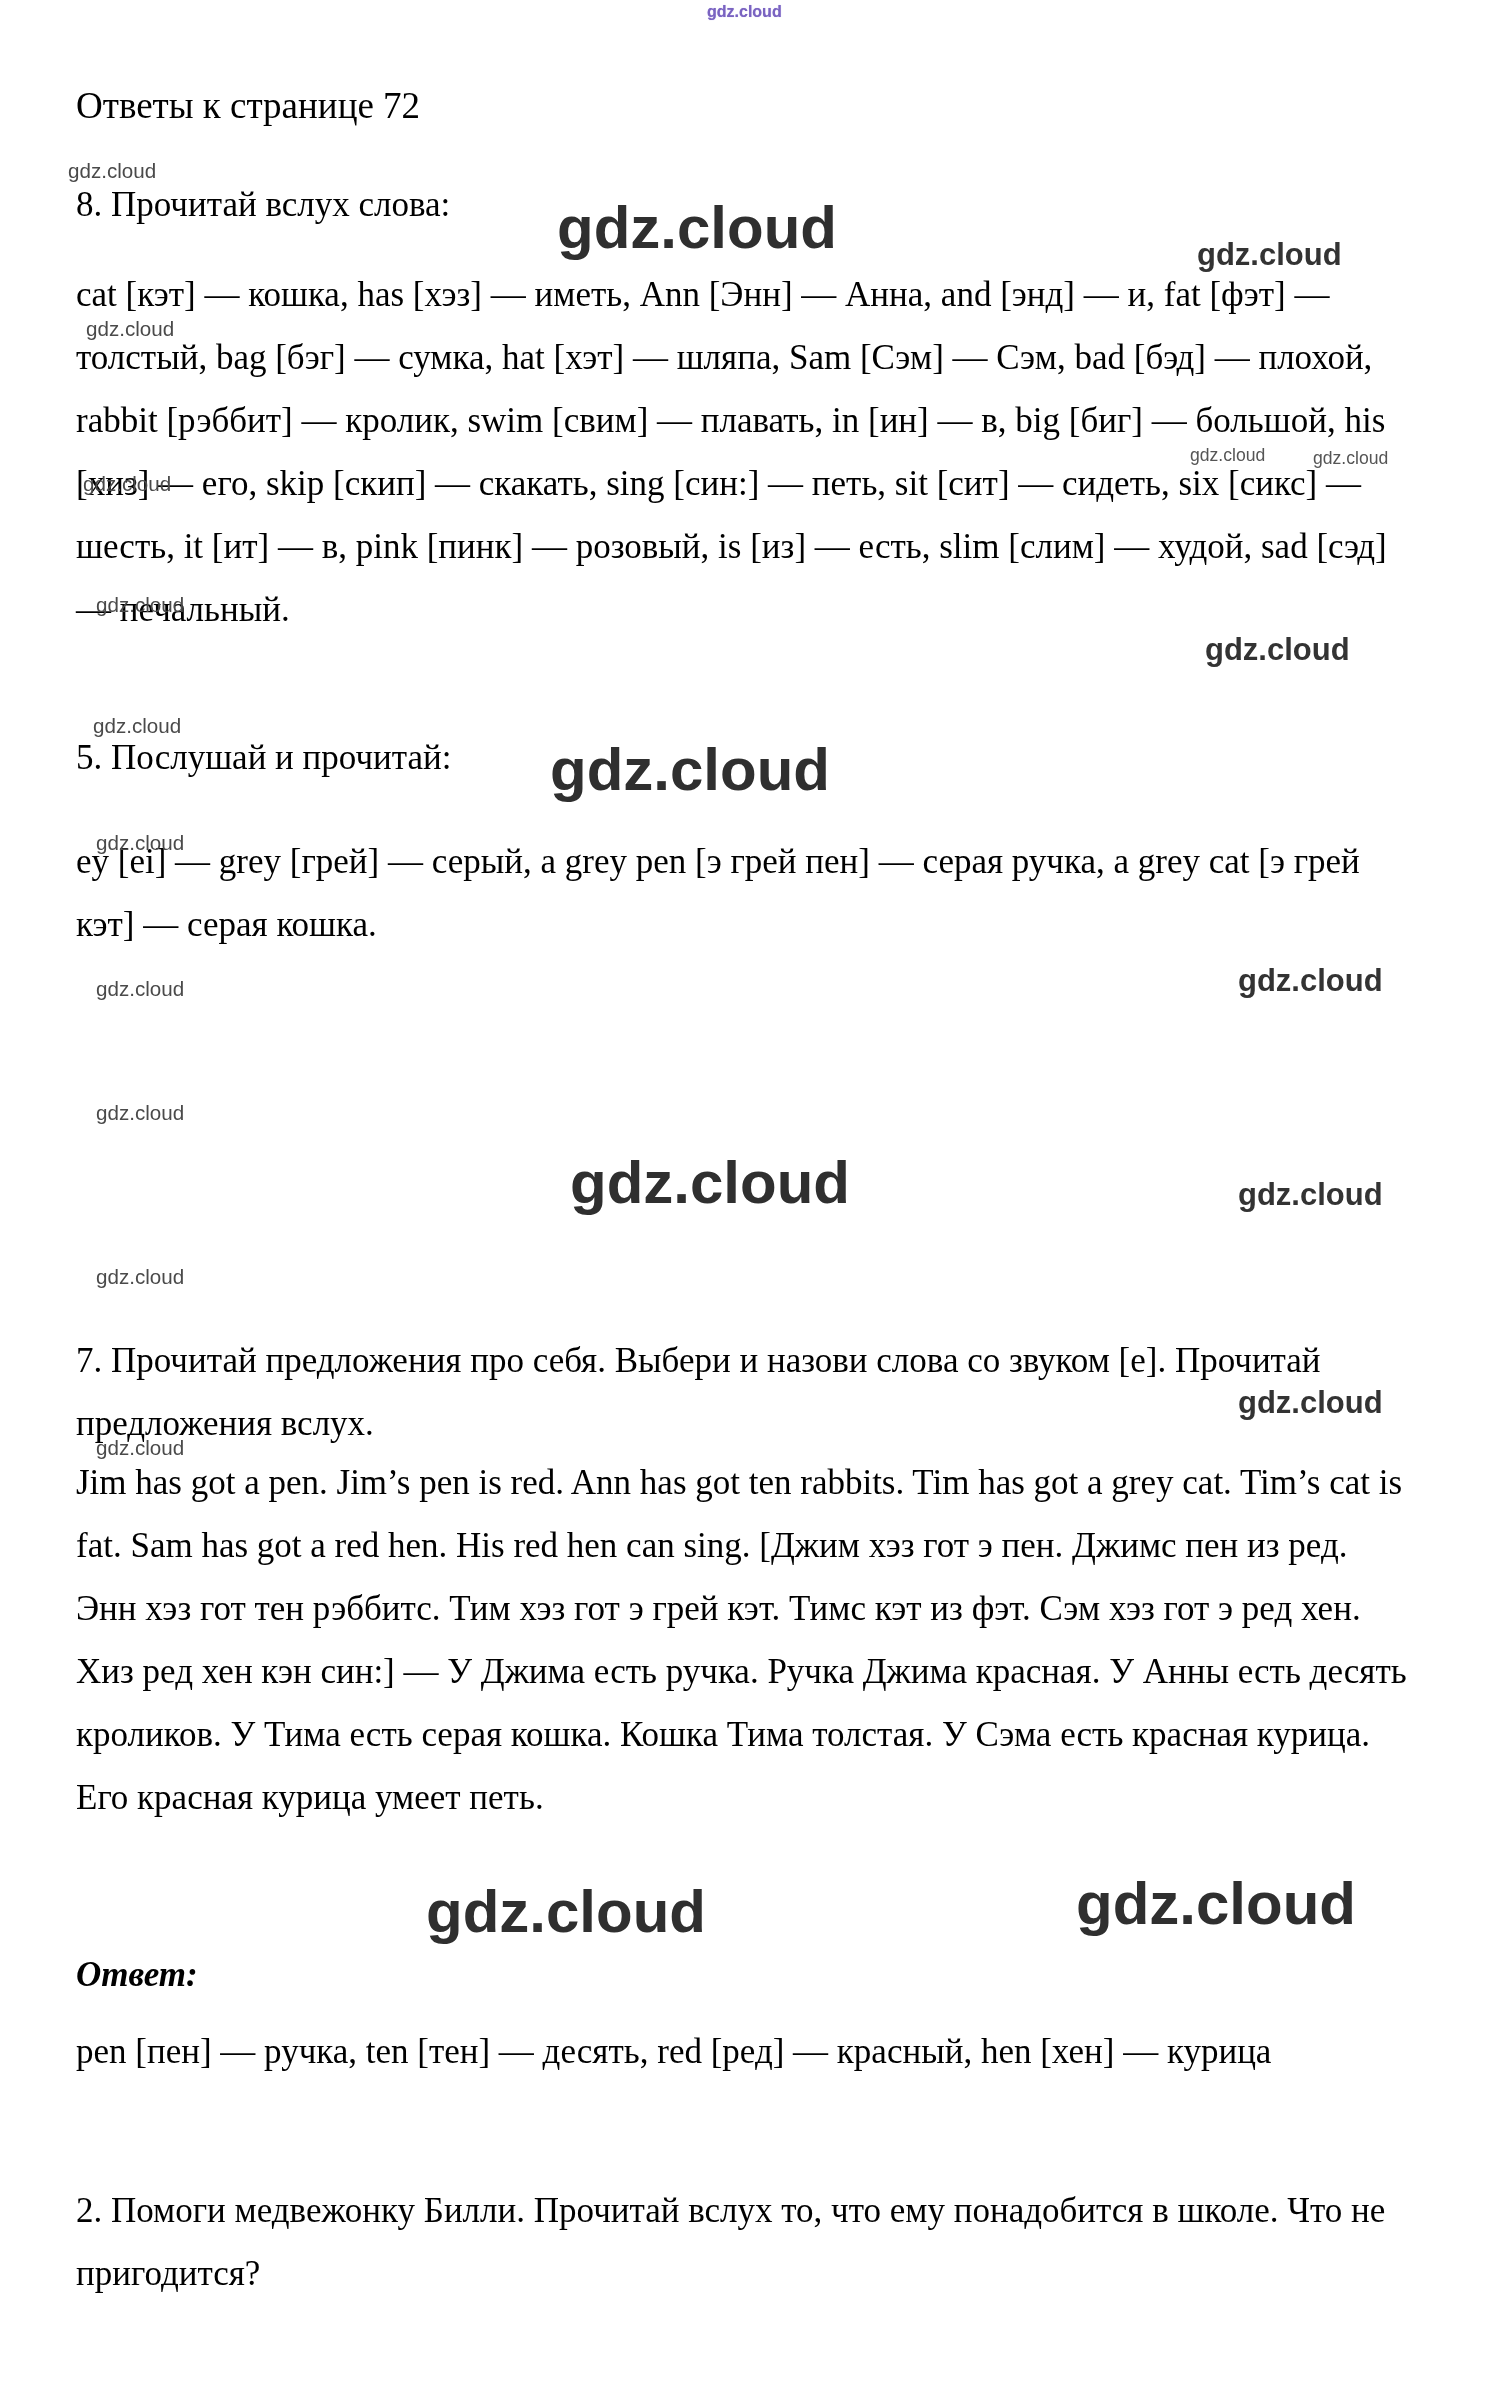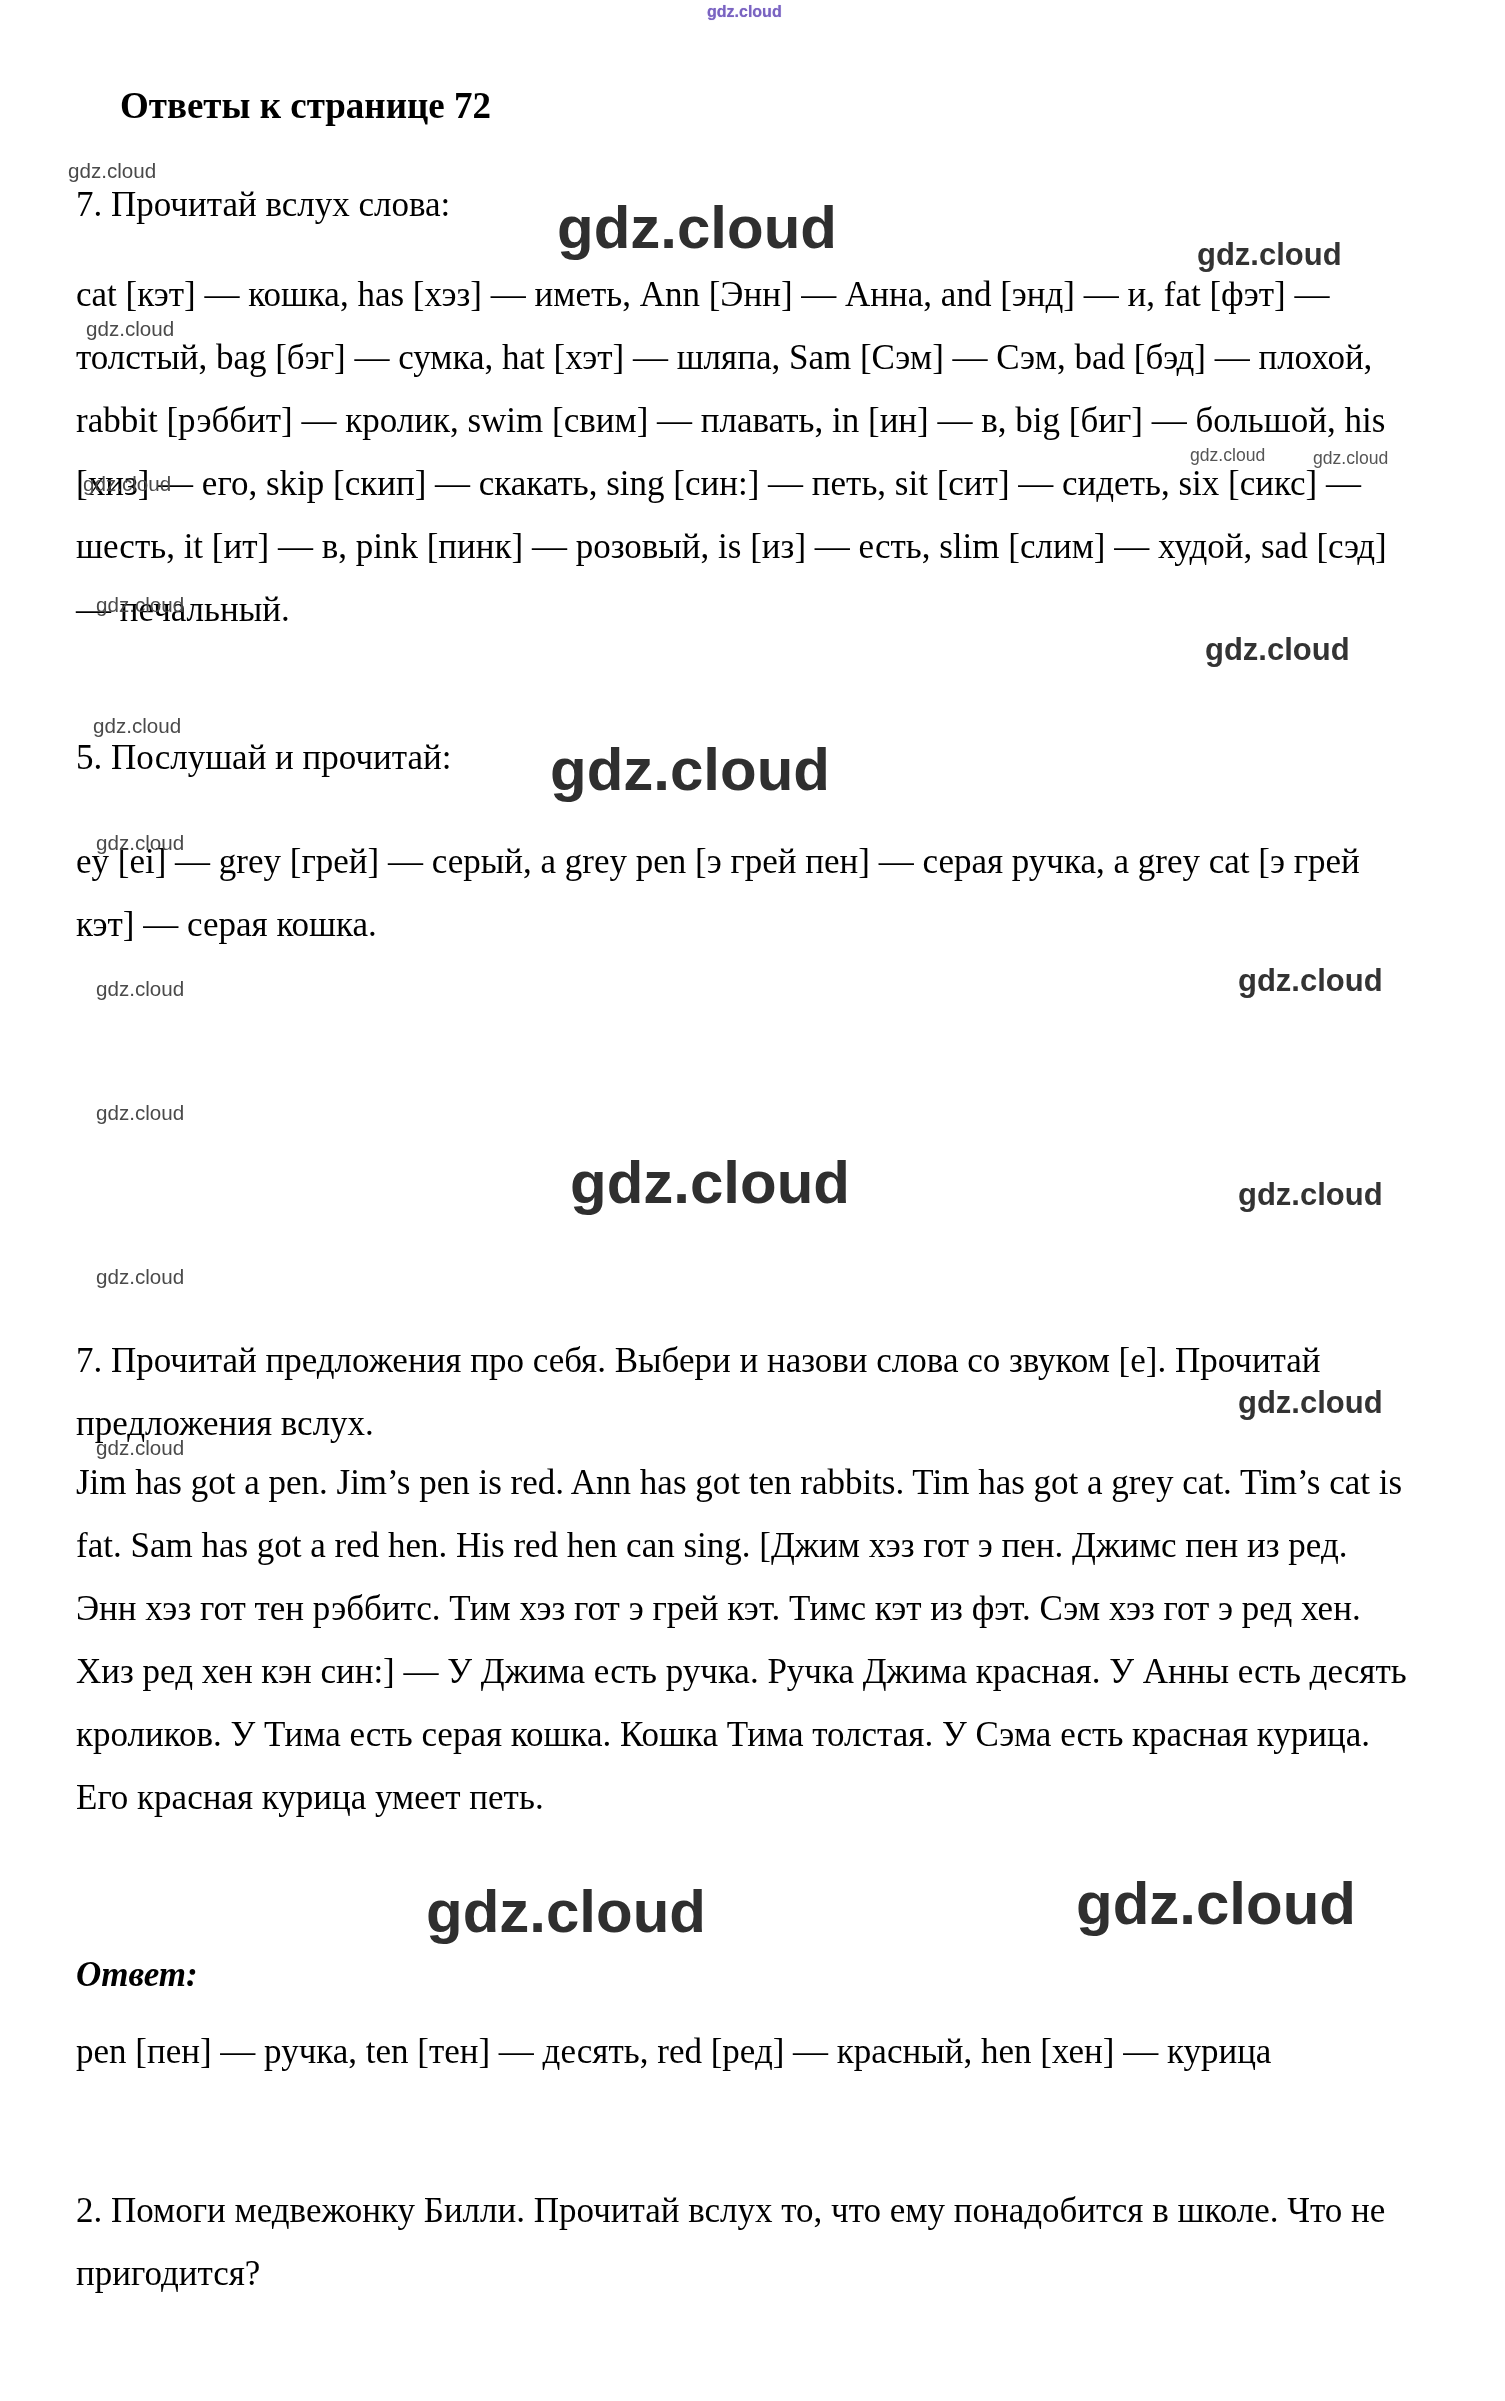--- a/index.html
+++ b/index.html
@@ -18,24 +18,23 @@
   }
   .tb {
     position: absolute;
     left: 76px;
     width: 1336px;
     font-size: 35px;
     line-height: 63px;
     text-align: left;
   }
   .heading {
-    font-weight: bold;
+    font-weight: normal;
     font-size: 37px;
     line-height: 46px;
-    margin-left: 44px;
   }
   .answer-label {
     font-style: italic;
     font-weight: bold;
   }
   .wm {
     position: absolute;
     font-family: "Liberation Sans", sans-serif;
     white-space: nowrap;
     z-index: 3;
@@ -46,21 +45,21 @@
   .wm-tiny  { font-size: 17.6px; color: #555555; }
   .wm-top   { font-size: 16px; font-weight: bold; color: #7a63c0; text-shadow: 0 0 0.8px #9f8fe0; }
 </style>
 </head>
 <body>
 
 <div class="page">
 
   <div class="tb heading" style="top:83px;">Ответы к странице 72</div>
 
-  <div class="tb" style="top:173px;">7. Прочитай вслух слова:</div>
+  <div class="tb" style="top:173px;">8. Прочитай вслух слова:</div>
   <div class="tb" style="top:263px;">cat [кэт] — кошка, has [хэз] — иметь, Ann [Энн] — Анна, and [энд] — и, fat [фэт] — толстый, bag [бэг] — сумка, hat [хэт] — шляпа, Sam [Сэм] — Сэм, bad [бэд] — плохой, rabbit [рэббит] — кролик, swim [свим] — плавать, in [ин] — в, big [биг] — большой, his [хиз] — его, skip [скип] — скакать, sing [син:] — петь, sit [сит] — сидеть, six [сикс] — шесть, it [ит] — в, pink [пинк] — розовый, is [из] — есть, slim [слим] — худой, sad [сэд] — печальный.</div>
 
   <div class="tb" style="top:726px;">5. Послушай и прочитай:</div>
   <div class="tb" style="top:830px;">
     <div>ey [ei] — grey [грей] — серый, a grey pen [э грей пен] — серая ручка, a grey cat [э грей кэт] — серая кошка.</div>
   </div>
 
 
   <div class="tb" style="top:1329px;">7. Прочитай предложения про себя. Выбери и назови слова со звуком [e]. Прочитай предложения вслух.</div>
   <div class="tb" style="top:1451px;">Jim has got a pen. Jim’s pen is red. Ann has got ten rabbits. Tim has got a grey cat. Tim’s cat is fat. Sam has got a red hen. His red hen can sing. [Джим хэз гот э пен. Джимс пен из ред. Энн хэз гот тен рэббитс. Тим хэз гот э грей кэт. Тимс кэт из фэт. Сэм хэз гот э ред хен. Хиз ред хен кэн син:] — У Джима есть ручка. Ручка Джима красная. У Анны есть десять кроликов. У Тима есть серая кошка. Кошка Тима толстая. У Сэма есть красная курица. Его красная курица умеет петь.</div>

